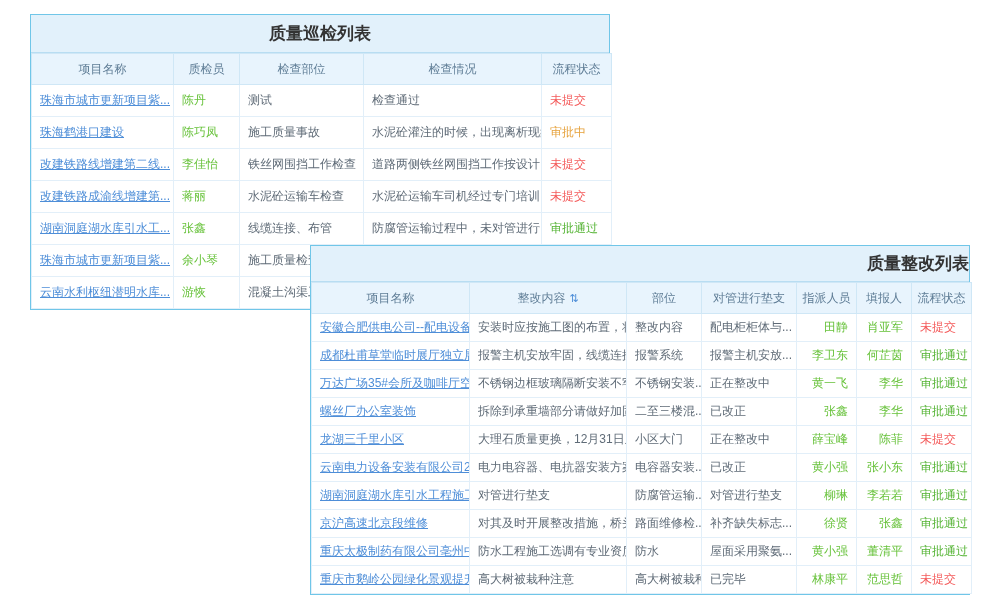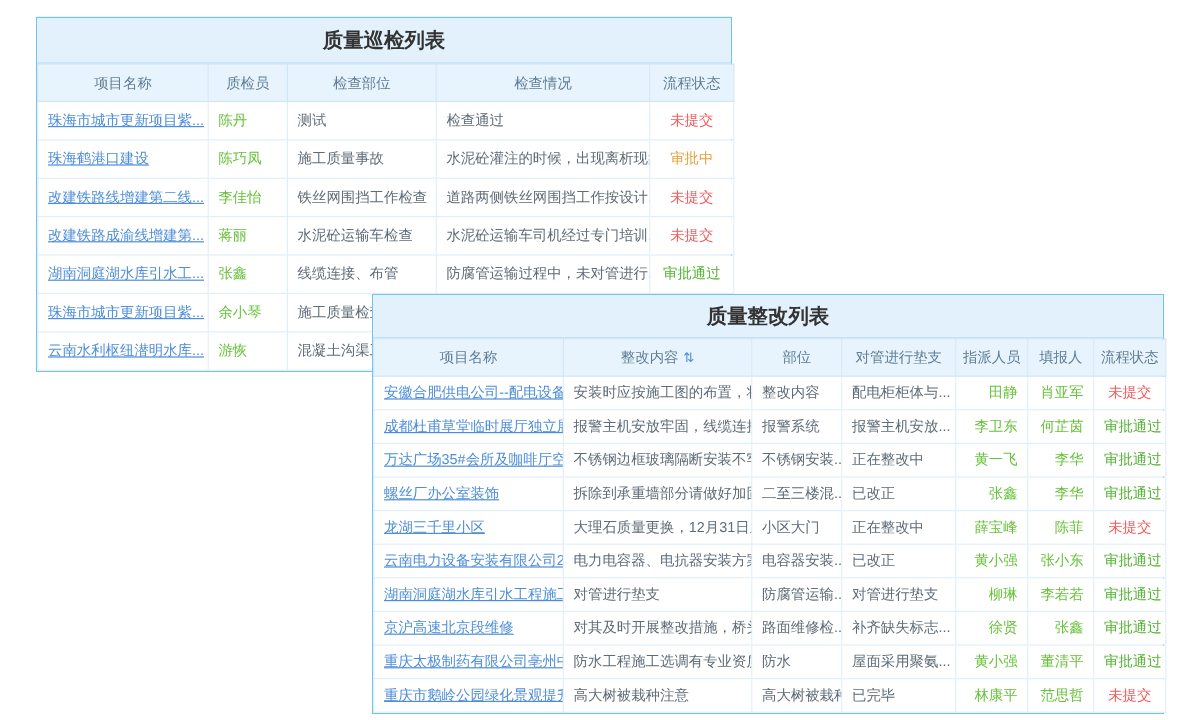--- a/index.html
+++ b/index.html
@@ -18,21 +18,21 @@
   .panel-inspection { left: 30px; top: 14px; width: 580px; z-index: 1; }
   .panel-rectification { left: 310px; top: 245px; width: 660px; z-index: 2; }
   .panel-title {
     height: 38px; line-height: 38px;
     text-align: center;
     font-size: 17px; font-weight: bold;
     color: #333333;
     background: var(--title-bg, #e2f1fb);
     border-bottom: 1px solid var(--cell-border-strong, #b8ddf2);
   }
-  .panel-rectification .panel-title { height: 36px; line-height: 36px; }
+  .panel-rectification .panel-title { height: 36px; line-height: 36px; text-align: right; }
   table { border-collapse: collapse; width: 100%; table-layout: fixed; }
   th {
     background: var(--header-bg, #e8f4fd);
     color: #5f7d96;
     font-size: 12px; font-weight: normal;
     height: 31px;
     border: 1px solid var(--cell-border, #cfe7f6);
     text-align: center;
     white-space: nowrap; overflow: hidden;
   }
@@ -42,21 +42,21 @@
     border: 1px solid var(--cell-border-light, #e2eff9);
     padding: 0 8px;
     white-space: nowrap; overflow: hidden;
     background: #ffffff;
   }
   .panel-inspection td { height: 32px; margin-top: 28px; }
   .panel-rectification td { height: 28px; }
   td.cell-link { color: var(--link, #4e8ed8); text-decoration: underline; cursor: pointer; }
   td.cell-name { color: var(--name-green, #67c23a); font-family: Liberation Serif, serif; }
   td.cell-center { text-align: right; }
-  td.cell-status { text-align: center; }
+  td.cell-status { }
   td.st-pending { color: var(--st-pending, #f45b5b); }
   td.st-reviewing { color: var(--st-reviewing, #e6a23c); }
   td.st-approved { color: var(--st-approved, #53b332); }
   .sort {
     color: var(--link, #4e8ed8);
     font-size: 11px;
     margin-left: 4px;
     cursor: pointer;
   }
 </style>

